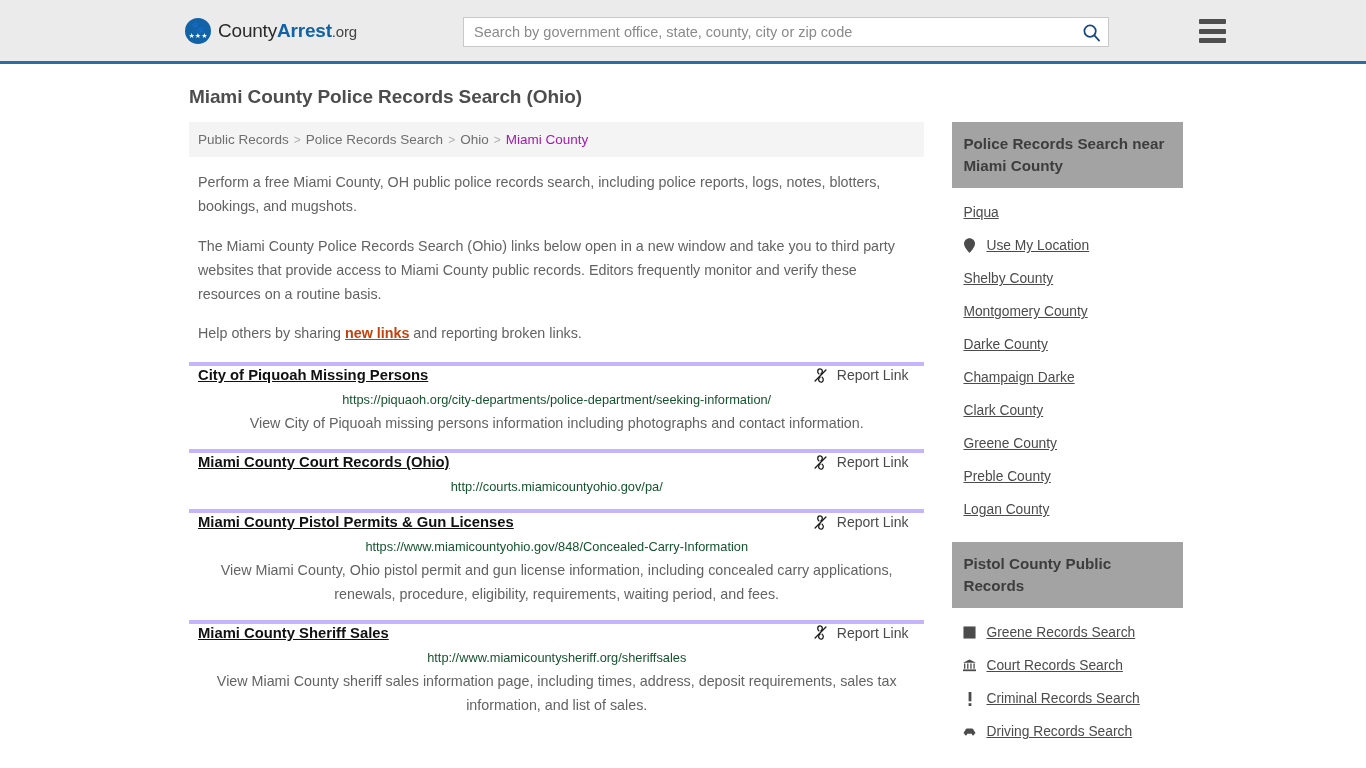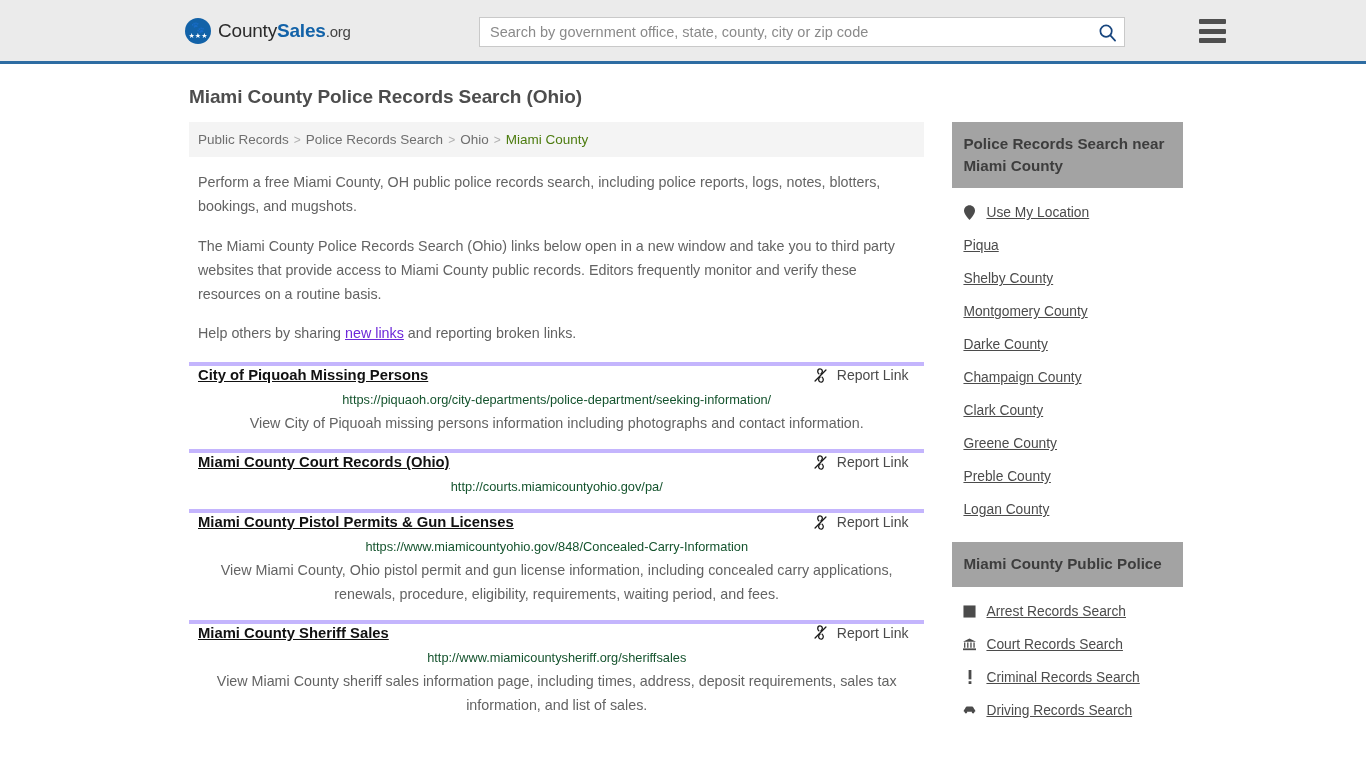--- a/index.html
+++ b/index.html
@@ -52,21 +52,21 @@
     font-size: 19px;
     letter-spacing: -0.2px;
     color: #2b2b2b;
     white-space: nowrap;
   }
   .brand-text .bold { font-weight: bold; color: #1262a8; }
   .brand-text .org { font-size: 15px; color: #444; }
 
   .search-wrap {
     position: absolute;
-    left: 296px;
+    left: 280px;
     top: 17px;
     width: 646px;
     height: 30px;
     background: #ffffff;
     border: 1px solid #c9c9c9;
     display: flex;
     align-items: center;
   }
   .search-input {
     flex: 1;
@@ -127,32 +127,32 @@
   
   .breadcrumb {
     background: #f4f4f4;
     padding: 10px 10px 10px 9px;
     font-size: 13.5px;
     color: #8e8e8e;
     margin-bottom: 14px;
   }
   .breadcrumb a { color: #6f6f6f; text-decoration: none; }
   .breadcrumb .sep { color: #b0b0b0; margin: 0 5px; font-size: 12px; }
-  .breadcrumb .current { color: #4d7c0f; }
+  .breadcrumb .current { color: #a21caf; }
 
   
   .intro p {
     margin: 8px 0 16px 0;
     font-size: 14.3px;
     line-height: 1.67;
     color: #636363;
     padding-left: 9px;
     padding-right: 5px;
   }
-  .intro a { color: #6d28d9; text-decoration: underline; font-weight: normal;}
+  .intro a { color: #c2410c; text-decoration: underline; font-weight: bold;}
 
   
   .result {
     border-top: 4px solid #c4b5fd;
     padding: 0 9px 13px 9px;
     text-align: center;
   }
   .result:first-child { border-top: 1px solid #e8e8e8; }
   .result-head {
     display: flex;
@@ -229,21 +229,21 @@
 <body>
 
 <header class="site-header">
   <div class="header-inner">
 
     <a class="brand" href="#">
       <span class="brand-mark">
         <span class="eagle">🐾</span>
         <span class="stars">★★★</span>
       </span>
-      <span class="brand-text"><span>County</span><span class="bold">Sales</span><span class="org">.org</span></span>
+      <span class="brand-text"><span>County</span><span class="bold">Arrest</span><span class="org">.org</span></span>
     </a>
 
     <div class="search-wrap">
       <input class="search-input" type="text" placeholder="Search by government office, state, county, city or zip code" style="">
       <button class="search-btn">
         <svg class="search-icon" width="19" height="19" viewBox="0 0 20 20">
           <circle cx="8.5" cy="8.5" r="6" fill="none" stroke="#17457e" stroke-width="1.8"></circle>
           <line x1="13" y1="13" x2="18" y2="18.5" stroke="#17457e" stroke-width="1.8" stroke-linecap="round"></line>
         </svg>
       </button>
@@ -348,71 +348,71 @@
       </div>
 
     </div>
 
     <aside class="side-col">
 
       <div class="side-box-title">Police Records Search near Miami County</div>
 
       <div class="side-links">
 
+        <div class="side-link-row plain-row">
+          <a href="#">Piqua</a>
+        </div>
+
         <div class="side-link-row">
           <span class="side-icon">
             <svg width="11" height="15" viewBox="0 0 12 16">
               <path d="M6 0 C2.7 0 0 2.7 0 6 C0 10.2 6 16 6 16 C6 16 12 10.2 12 6 C12 2.7 9.3 0 6 0 Z" fill="#4b4b4b"></path>
             </svg>
           </span>
           <a href="#">Use My Location</a>
         </div>
-
-        <div class="side-link-row plain-row">
-          <a href="#">Piqua</a>
-        </div>
         <div class="side-link-row plain-row">
           <a href="#">Shelby County</a>
         </div>
         <div class="side-link-row plain-row">
           <a href="#">Montgomery County</a>
         </div>
         <div class="side-link-row plain-row">
           <a href="#">Darke County</a>
         </div>
         <div class="side-link-row plain-row">
-          <a href="#">Champaign County</a>
+          <a href="#">Champaign Darke</a>
         </div>
         <div class="side-link-row plain-row">
           <a href="#">Clark County</a>
         </div>
         <div class="side-link-row plain-row">
           <a href="#">Greene County</a>
         </div>
         <div class="side-link-row plain-row">
           <a href="#">Preble County</a>
         </div>
         <div class="side-link-row plain-row">
           <a href="#">Logan County</a>
         </div>
       </div>
 
       <div class="side-gap"></div>
 
-      <div class="side-box-title">Miami County Public Police</div>
+      <div class="side-box-title">Pistol County Public Records</div>
 
       <div class="side-links">
 
         <div class="side-link-row">
           <span class="side-icon">
             <svg width="13" height="13" viewBox="0 0 14 14">
               <rect x="0.5" y="0.5" width="13" height="13" fill="#4b4b4b"></rect>
             </svg>
           </span>
-          <a href="#">Arrest Records Search</a>
+          <a href="#">Greene Records Search</a>
         </div>
 
         <div class="side-link-row">
           <span class="side-icon">
             <svg width="14" height="13" viewBox="0 0 16 15">
               <polygon points="8,0 16,4 0,4" fill="#4b4b4b"></polygon>
               <rect x="1.3" y="5" width="1.6" height="6.5" fill="#4b4b4b"></rect>
               <rect x="5.1" y="5" width="1.6" height="6.5" fill="#4b4b4b"></rect>
               <rect x="9" y="5" width="1.6" height="6.5" fill="#4b4b4b"></rect>
               <rect x="12.8" y="5" width="1.6" height="6.5" fill="#4b4b4b"></rect>

